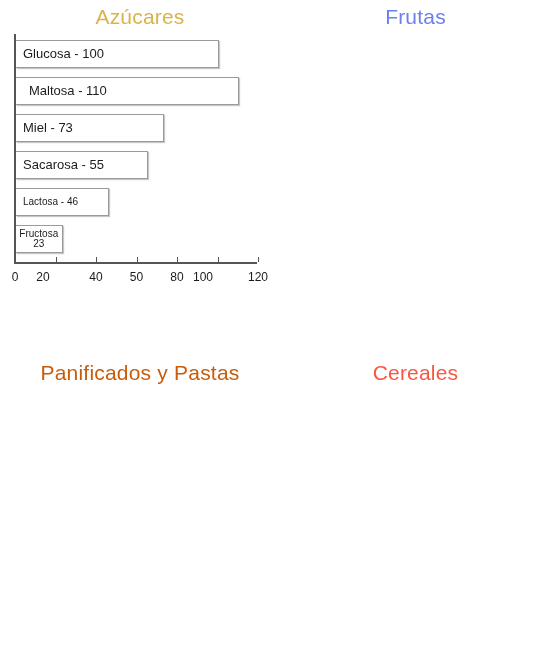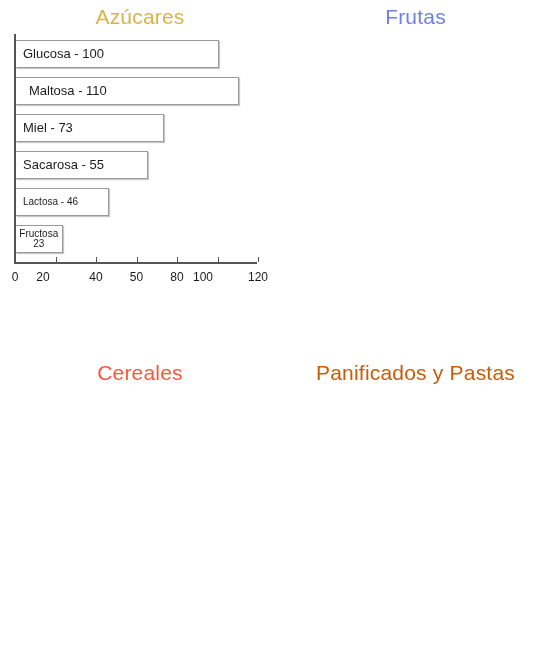--- a/index.html
+++ b/index.html
@@ -184,22 +184,22 @@
 
   <div class="panel" style="position: relative;">
     <div class="chart-title" style="color: rgb(109, 128, 236);">Frutas</div>
 
   </div>
 
   <div></div>
   <div></div>
 
   <div class="panel" style="position: relative;">
+    <div class="chart-title" style="color: rgb(200, 92, 11);">Panificados y Pastas</div>
+
+  </div>
+
+  <div class="panel" style="position: relative;">
     <div class="chart-title" style="color: rgb(251, 85, 64);">Cereales</div>
 
   </div>
 
-  <div class="panel" style="position: relative;">
-    <div class="chart-title" style="color: rgb(200, 92, 11);">Panificados y Pastas</div>
-
-  </div>
-
 </div>
 
 </body></html>

